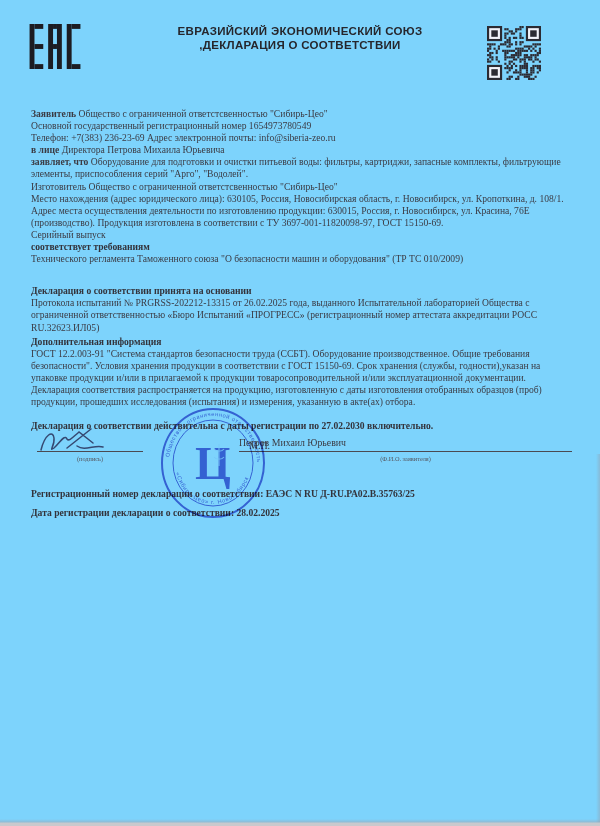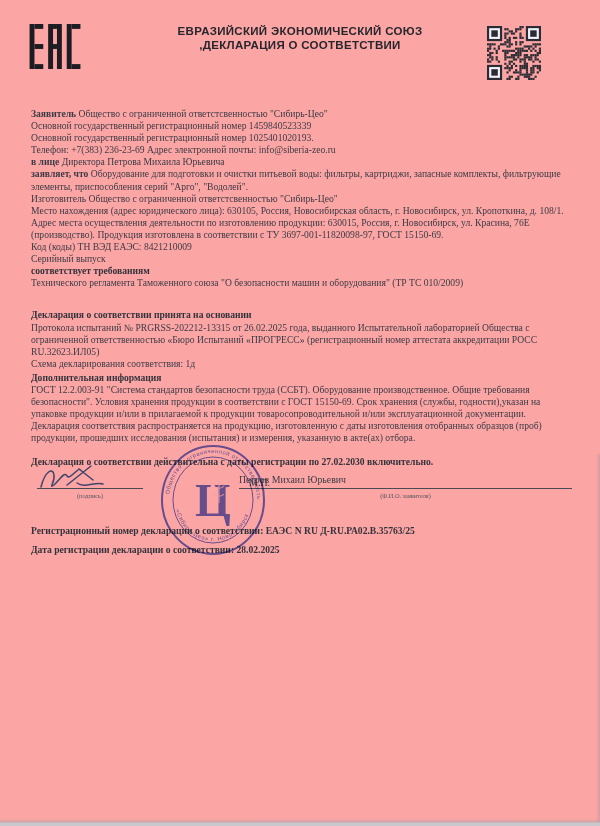--- a/index.html
+++ b/index.html
@@ -1,18 +1,18 @@
 <!DOCTYPE html>
 <html><head>
 <meta charset="utf-8">
 <style>
   html,body{margin:0;padding:0;background:#e8e8ec;}
   .page{
     position:relative;width:600px;height:826px;margin:0 auto;
-    background:#fca5a5;overflow:hidden;
+    background:#7dd3fc;overflow:hidden;
     font-family:"Liberation Serif",serif;color:#3b3b44;
   }
   
   .scan-edge-bottom{position:absolute;left:0;right:0;bottom:0;height:7px;
     background:linear-gradient(to top,#c9c9cd 0,#c9c9cd 3px,rgba(160,160,168,.45) 4px,rgba(160,160,168,0) 100%);}
   .scan-edge-right{position:absolute;top:55%;bottom:0;right:0;width:4px;
     background:linear-gradient(to left,rgba(150,150,160,.4),rgba(150,150,160,0));}
   
   .eac-mark{position:absolute;left:29px;top:24px;width:52px;height:45px;}
   .doc-title{
@@ -299,35 +299,32 @@
           <rect x="38" y="48" width="2" height="2"></rect>
           <rect x="40" y="48" width="2" height="2"></rect>
           <rect x="42" y="48" width="2" height="2"></rect>
         </g>
     </g>
   </svg>
 
   <div class="body-text">
 
     <p><b>Заявитель</b> Общество с ограниченной ответстсвенностью "Сибирь-Цео"</p>
-      <p>Основной государственный регистрационный номер 1459840523339</p>
-      <p>Основной государственный регистрационный номер 1025401020193.</p>
+      <p>Основной государственный регистрационный номер 1654973780549</p>
       <p>Телефон: +7(383) 236-23-69 Адрес электронной почты: info@siberia-zeo.ru</p>
       <p><b>в лице</b> Директора Петрова Михаила Юрьевича</p>
       <p><b>заявляет, что</b> Оборудование для подготовки и очистки питьевой воды: фильтры, картриджи, запасные комплекты, фильтрующие элементы, приспособления серий "Арго", "Водолей".</p>
       <p>Изготовитель Общество с ограниченной ответстсвенностью "Сибирь-Цео"</p>
       <p>Место нахождения (адрес юридического лица): 630105, Россия, Новосибирская область, г. Новосибирск, ул. Кропоткина, д. 108/1.</p>
       <p>Адрес места осуществления деятельности по изготовлению продукции: 630015, Россия, г. Новосибирск, ул. Красина, 76Е (производство). Продукция изготовлена в соответствии с ТУ 3697-001-11820098-97, ГОСТ 15150-69.</p>
-      <p>Код (коды) ТН ВЭД ЕАЭС: 8421210009</p>
       <p>Серийный выпуск</p>
       <p class="b">соответствует требованиям</p>
       <p>Технического регламента Таможенного союза "О безопасности машин и оборудования" (ТР ТС 010/2009)</p>
       <p class="gap-xl b">Декларация о соответствии принята на основании</p>
       <p>Протокола испытаний № PRGRSS-202212-13315 от 26.02.2025 года, выданного Испытательной лабораторией Общества с ограниченной ответственностью «Бюро Испытаний «ПРОГРЕСС» (регистрационный номер аттестата аккредитации РОСС RU.32623.ИЛ05)</p>
-      <p>Схема декларирования соответствия: 1д</p>
       <p class="gap-sm b">Дополнительная информация</p>
       <p>ГОСТ 12.2.003-91 "Система стандартов безопасности труда (ССБТ). Оборудование производственное. Общие требования безопасности". Условия хранения продукции в соответствии с ГОСТ 15150-69. Срок хранения (службы, годности),указан на упаковке продукции и/или в прилагаемой к продукции товаросопроводительной и/или эксплуатационной документации. Декларация соответствия распространяется на продукцию, изготовленную с даты изготовления отобранных образцов (проб) продукции, прошедших исследования (испытания) и измерения, указанную в акте(ах) отбора.</p>
       <p class="gap-md b">Декларация о соответствии действительна с даты регистрации по 27.02.2030 включительно.</p>
       <div class="sig-row">
       <svg class="sig-scribble" viewBox="0 0 120 30" aria-hidden="true">
         <path d="M8 24 C12 8 20 4 21 12 C22 20 15 26 21 22 C27 17 31 8 34 13 C36 16 40 11 46 6 L60 17 M34 22 L58 3 M44 20 C52 26 62 18 70 21" fill="none" stroke="#2e3a63" stroke-width="1.5" stroke-linecap="round" opacity=".9"></path>
       </svg>
       <div class="sig-line"></div>
       <div class="sig-caption">(подпись)</div>
       <span class="mp-label">М.П.</span>

